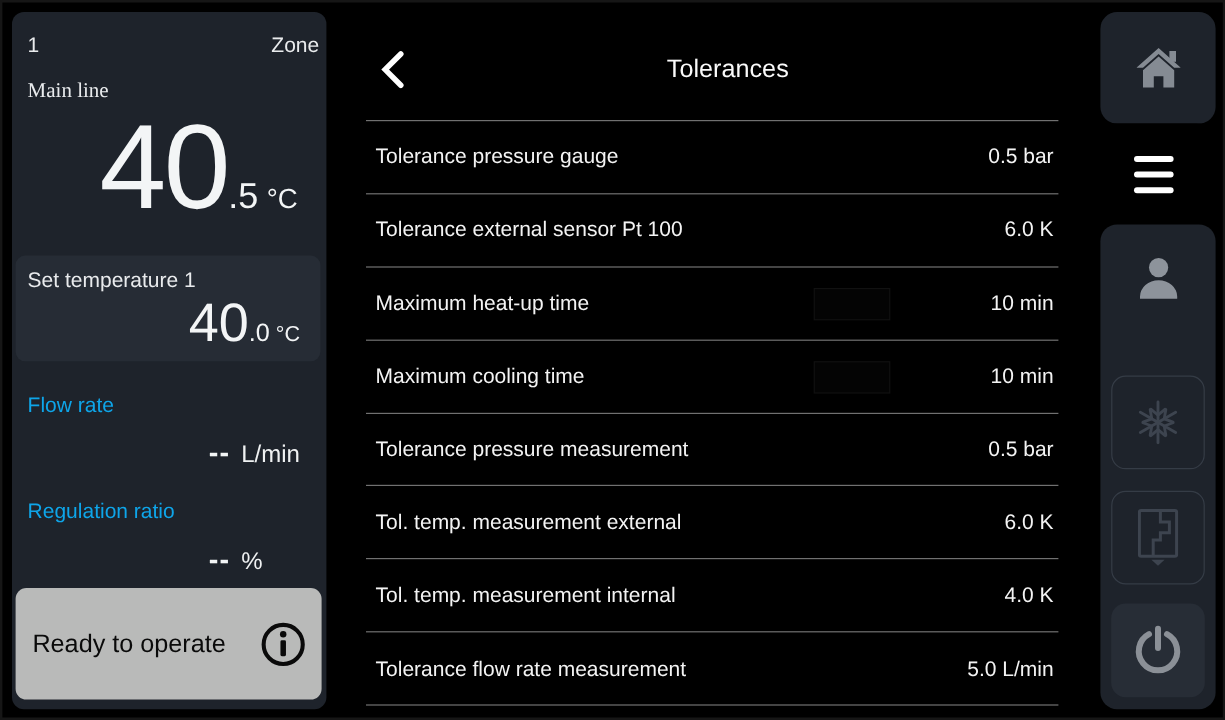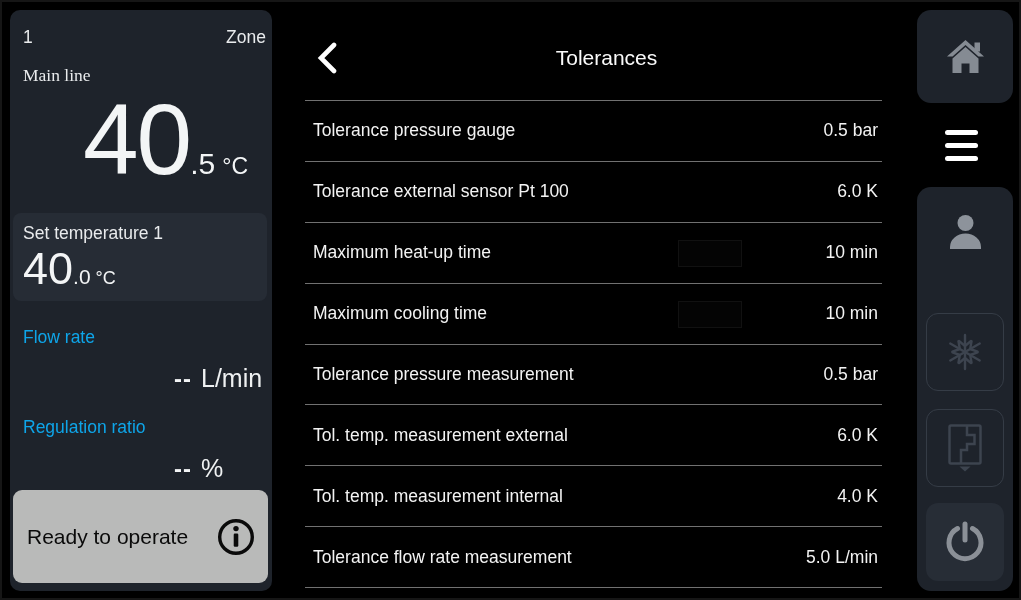--- a/index.html
+++ b/index.html
@@ -40,40 +40,40 @@
 
   .set-card {
     margin: 26px 5px 0 3px;
     background: #262c35;
     border-radius: 8px;
     padding: 10px 14px 10px 10px;
   }
   .set-card-label { font-size: 17.5px; color: #e9ebed; }
   .set-value {
     margin-top: 2px; padding-right: 3px;
-    line-height: 1;
+    text-align: right; line-height: 1;
     font-weight: 300; color: #f3f5f6; white-space: nowrap;
   }
   .s-int  { font-size: 45px; }
   .s-frac { font-size: 21px; }
   .s-unit { font-size: 18px; margin-left: 5px; }
 
   .metric-label { margin: 26px 13px 0; font-size: 17.5px; color: #0ea5e9; }
   .metric-label.second { margin-top: 24px; }
   .metric-value {
     display: flex; align-items: baseline;
     margin-top: 16px; padding-right: 4px;
   }
   .metric-dash {
     flex: 1; text-align: right;
     font-size: 24px; font-weight: 700; letter-spacing: 1px; color: #f3f5f6;
   }
   .metric-unit {
     width: 76px; padding-left: 9px;
-    font-size: 25px; color: #eff1f2;
+    font-size: 20px; color: #eff1f2;
   }
 
   .status-btn {
     margin: auto 4px 8px 3px;
     height: 93px;
     background: #b9bab9;
     border-radius: 9px;
     display: flex; align-items: center; justify-content: space-between;
     padding: 0 12px 0 14px;
     color: #0a0a0a; font-size: 21px;

